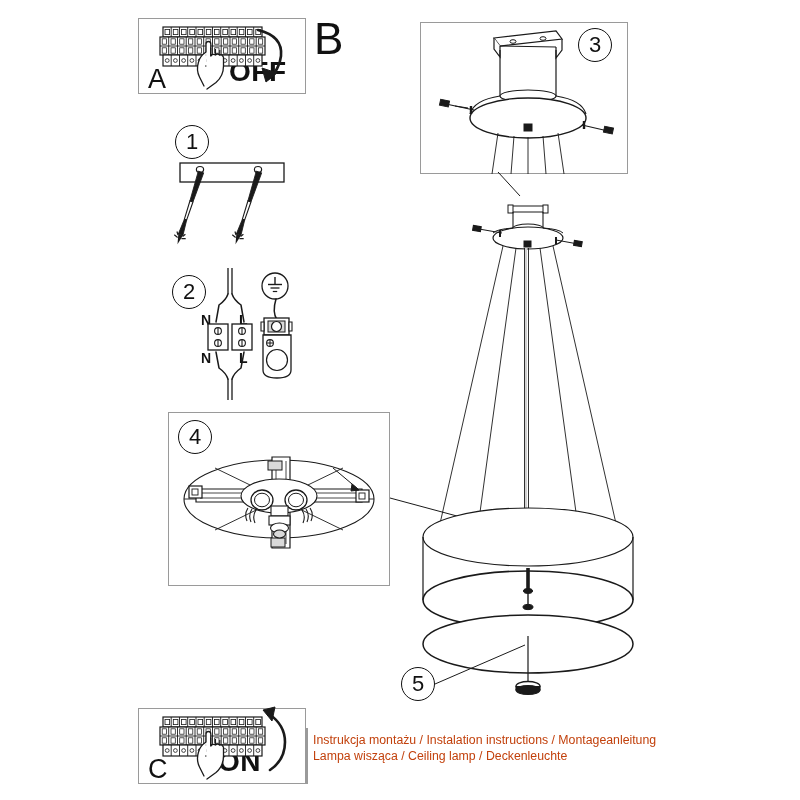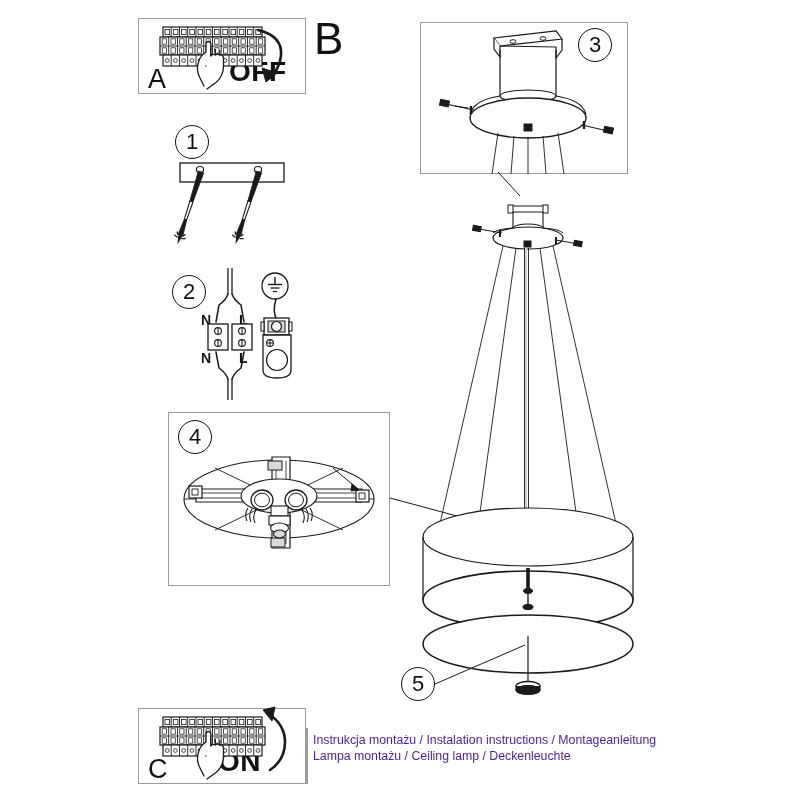--- a/index.html
+++ b/index.html
@@ -29,21 +29,21 @@
     user-select: none;
   }
   .panel-letter { font-size: 27px; font-weight: 400; }
   .big-letter { font-size: 44px; font-weight: 400; }
   .onoff { font-size: 28px; font-weight: 700; letter-spacing: 0.5px; }
   .nl-label { font-size: 14px; font-weight: 700; }
   .footer-text {
     position: absolute;
     font-family: "Liberation Sans", sans-serif;
     font-size: 12.3px;
-    color: #4c1d95;
+    color: #c2410c;
     line-height: 15.5px;
     white-space: nowrap;
   }
   svg { display: block; }
   .svg-layer {
     position: absolute;
     left: 0; top: 0;
     width: 800px;
     height: 800px;
     pointer-events: none;
@@ -107,21 +107,21 @@
   <div class="stepnum" style="left:401px; top:667px;">
       <span>5</span>
     </div>
 
   <div class="glyph-letter nl-label" style="left:201px; top:313px;">N</div>
   <div class="glyph-letter nl-label" style="left:239px; top:313px;">L</div>
   <div class="glyph-letter nl-label" style="left:201px; top:351px;">N</div>
   <div class="glyph-letter nl-label" style="left:239px; top:351px;">L</div>
 
   <div class="footer-text" style="left:313px; top:733px;">Instrukcja montażu / Instalation instructions / Montageanleitung</div>
-  <div class="footer-text" style="left:313px; top:749px;">Lampa montażu / Ceiling lamp / Deckenleuchte</div>
+  <div class="footer-text" style="left:313px; top:749px;">Lampa wisząca / Ceiling lamp / Deckenleuchte</div>
 
   <svg class="svg-layer" viewBox="0 0 800 800" xmlns="http://www.w3.org/2000/svg">
     <defs>
       <g id="breaker-unit">
         <rect x="0" y="0" width="11" height="13" fill="#fff" stroke="#1a1a1a" stroke-width="1"></rect>
         <rect x="2.5" y="2.5" width="6" height="4" fill="#fff" stroke="#1a1a1a" stroke-width="0.8"></rect>
       </g>
     </defs>
 
     <g stroke="#1a1a1a" fill="none" stroke-width="1.1">

